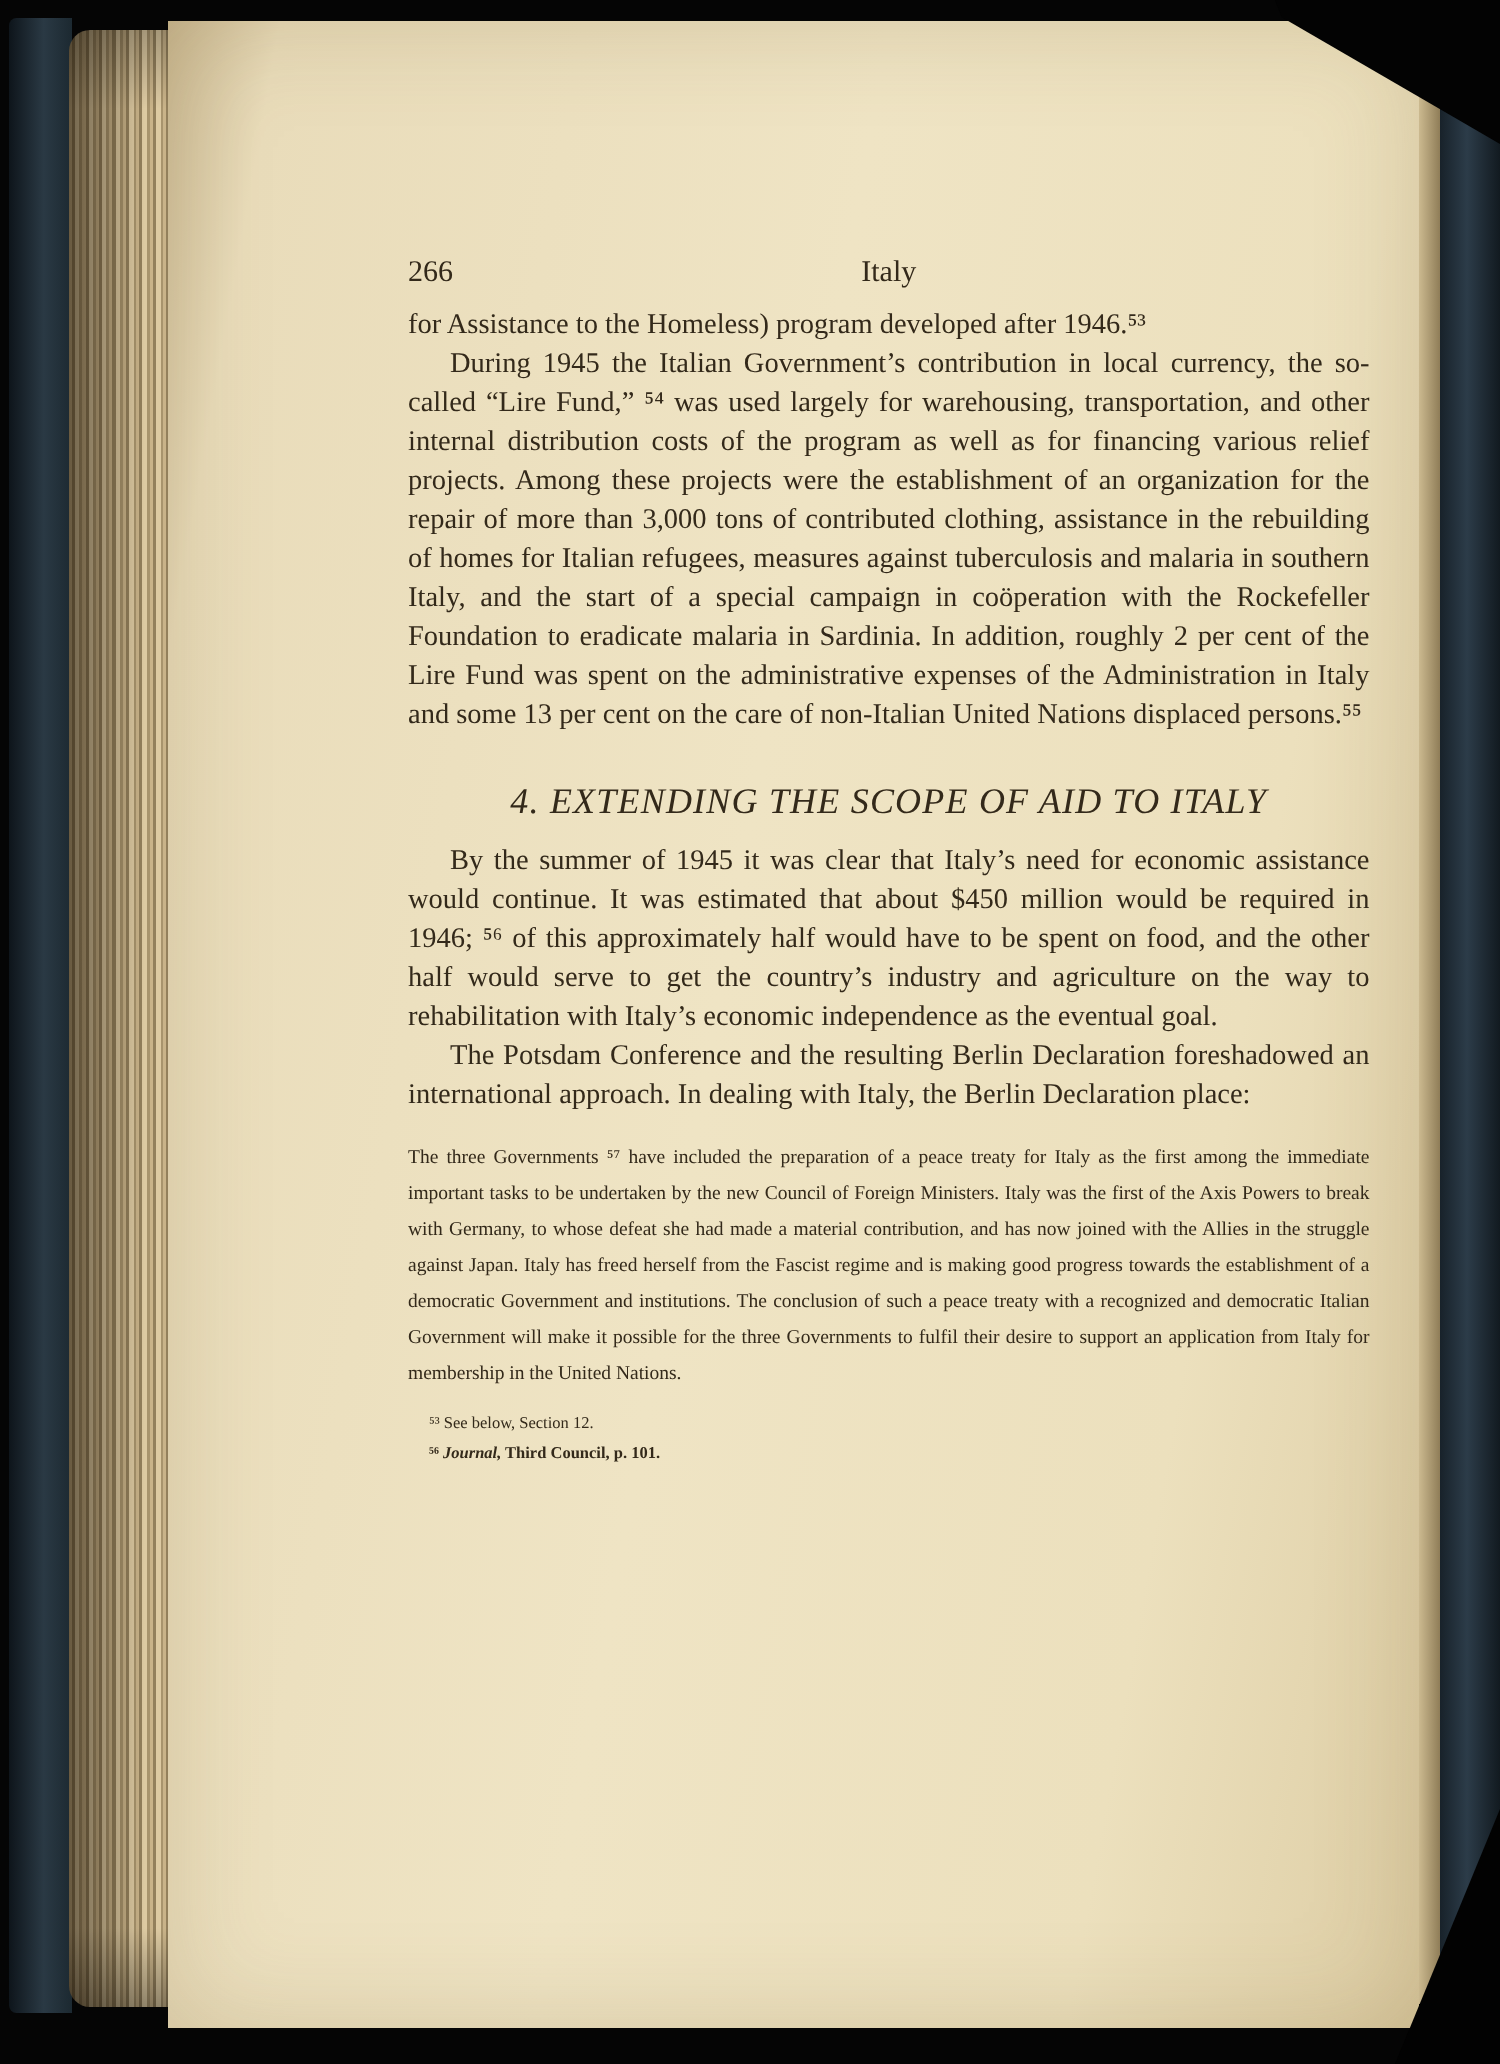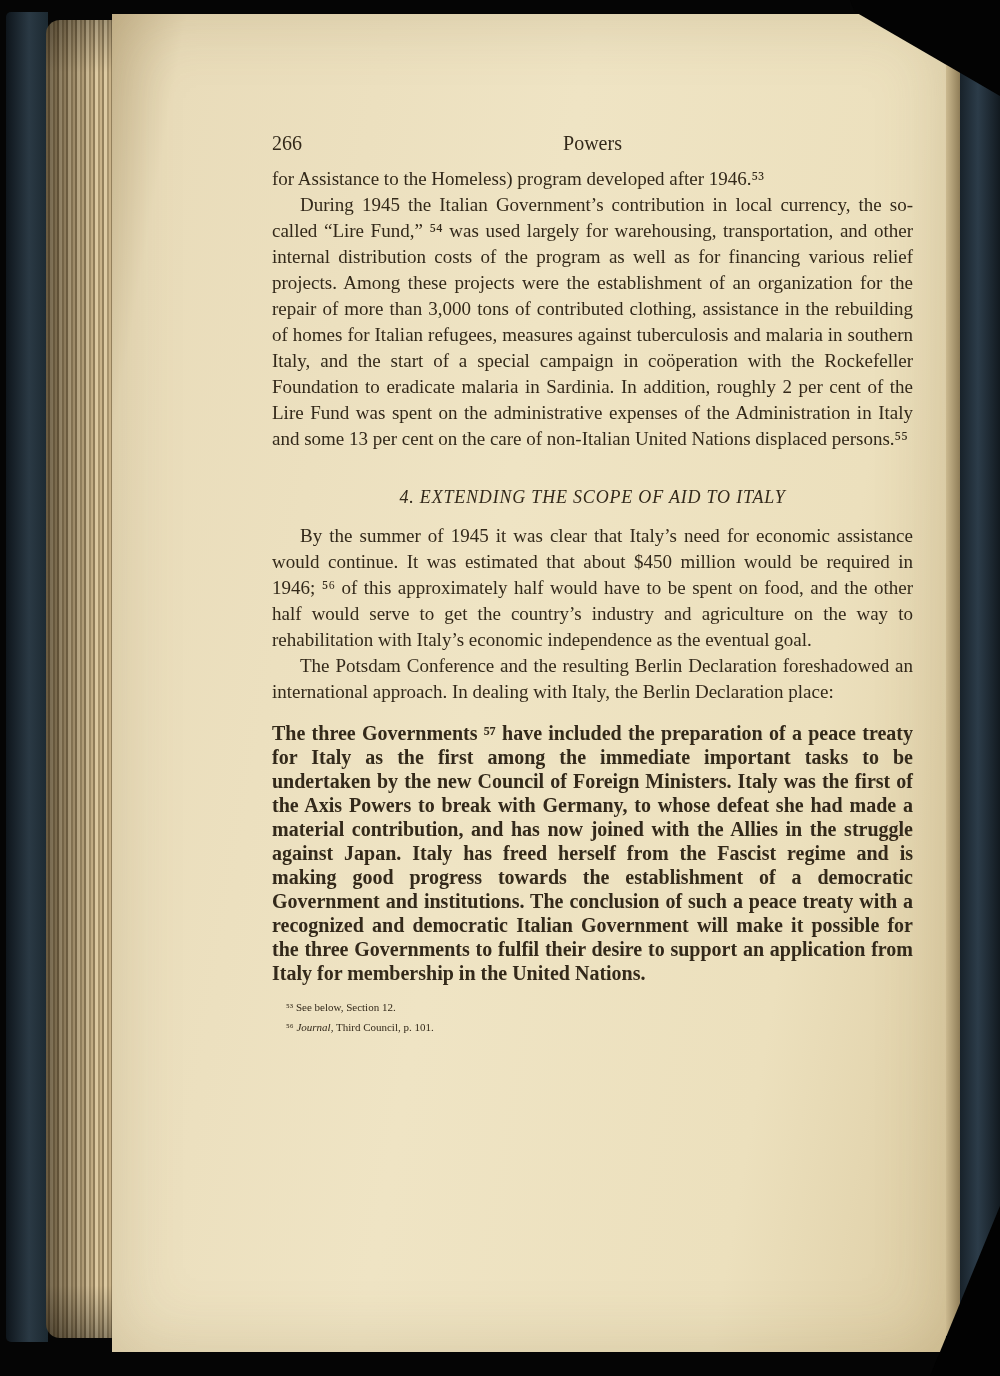--- a/index.html
+++ b/index.html
@@ -51,63 +51,62 @@
     position:absolute;right:0;bottom:0;width:70px;height:170px;background:#020202;
     clip-path:polygon(100% 0,100% 100%,0 100%);
   }
 
   
   .text{
     position:absolute;left:160px;top:118px;width:641px;
     color:#33291a;
     text-rendering:optimizeLegibility;
   }
-  .pagehead{position:relative;height:28px;margin-bottom:6px;font-size:20px;}
+  .pagehead{position:relative;height:28px;margin-bottom:6px;font-size:20px;margin-top:38px;}
   .pagenum{position:absolute;left:0;top:0;}
   .runtitle{position:absolute;left:50%;transform:translateX(-50%);top:0;}
 
   .text p{margin:0;text-align:justify;}
   .bodytext{font-size:19px;line-height:26px;}
   .bodytext p{text-indent:28px;}
   .bodytext p.noindent{text-indent:0;}
 
   .sechead{
     margin:32px 0 13px 0;
-    font-size:18px;font-weight:normal;font-style:italic;
+    font-size:24px;font-weight:normal;font-style:italic;
     text-align:center;letter-spacing:0.8px;
   }
 
   .quote{
     margin-top:16px !important;
-    font-size:20px;line-height:24px;
+    font-size:13px;line-height:24px;
     text-indent:0 !important;
-    font-weight:bold;
   }
 
   .footnotes{margin-top:12px;font-size:11px;line-height:20px;}
   .footnotes p{text-indent:14px;}
   .fnrow{display:flex;}
   .fnrow p{margin:0;}
   .fn-half{flex:0 0 48%;}
-  .fn-rest{flex:1;}
+  .fn-rest{flex:1;font-weight:bold;}
 </style>
 </head>
 <body>
 
 <div class="scene">
 
   <div class="cover-left"></div>
   <div class="page-edges"></div>
 
   <div class="page">
     <div class="text">
 
       <div class="pagehead">
         <span class="pagenum">266</span>
-        <span class="runtitle">Powers</span>
+        <span class="runtitle">Italy</span>
       </div>
 
       <div class="bodytext">
         <p class="noindent">for Assistance to the Homeless) program developed after 1946.⁵³</p>
         <p>During 1945 the Italian Government’s contribution in local currency, the so-called “Lire Fund,” ⁵⁴ was used largely for warehousing, transportation, and other internal distribution costs of the program as well as for financing various relief projects. Among these projects were the establishment of an organization for the repair of more than 3,000 tons of contributed clothing, assistance in the rebuilding of homes for Italian refugees, measures against tuberculosis and malaria in southern Italy, and the start of a special campaign in coöperation with the Rockefeller Foundation to eradicate malaria in Sardinia. In addition, roughly 2 per cent of the Lire Fund was spent on the administrative expenses of the Administration in Italy and some 13 per cent on the care of non-Italian United Nations displaced persons.⁵⁵</p>
 
         <h2 class="sechead">4. EXTENDING THE SCOPE OF AID TO ITALY</h2>
 
         <p>By the summer of 1945 it was clear that Italy’s need for economic assistance would continue. It was estimated that about $450 million would be required in 1946; ⁵⁶ of this approximately half would have to be spent on food, and the other half would serve to get the country’s industry and agriculture on the way to rehabilitation with Italy’s economic independence as the eventual goal.</p>
         <p>The Potsdam Conference and the resulting Berlin Declaration foreshadowed an international approach. In dealing with Italy, the Berlin Declaration place:</p>

